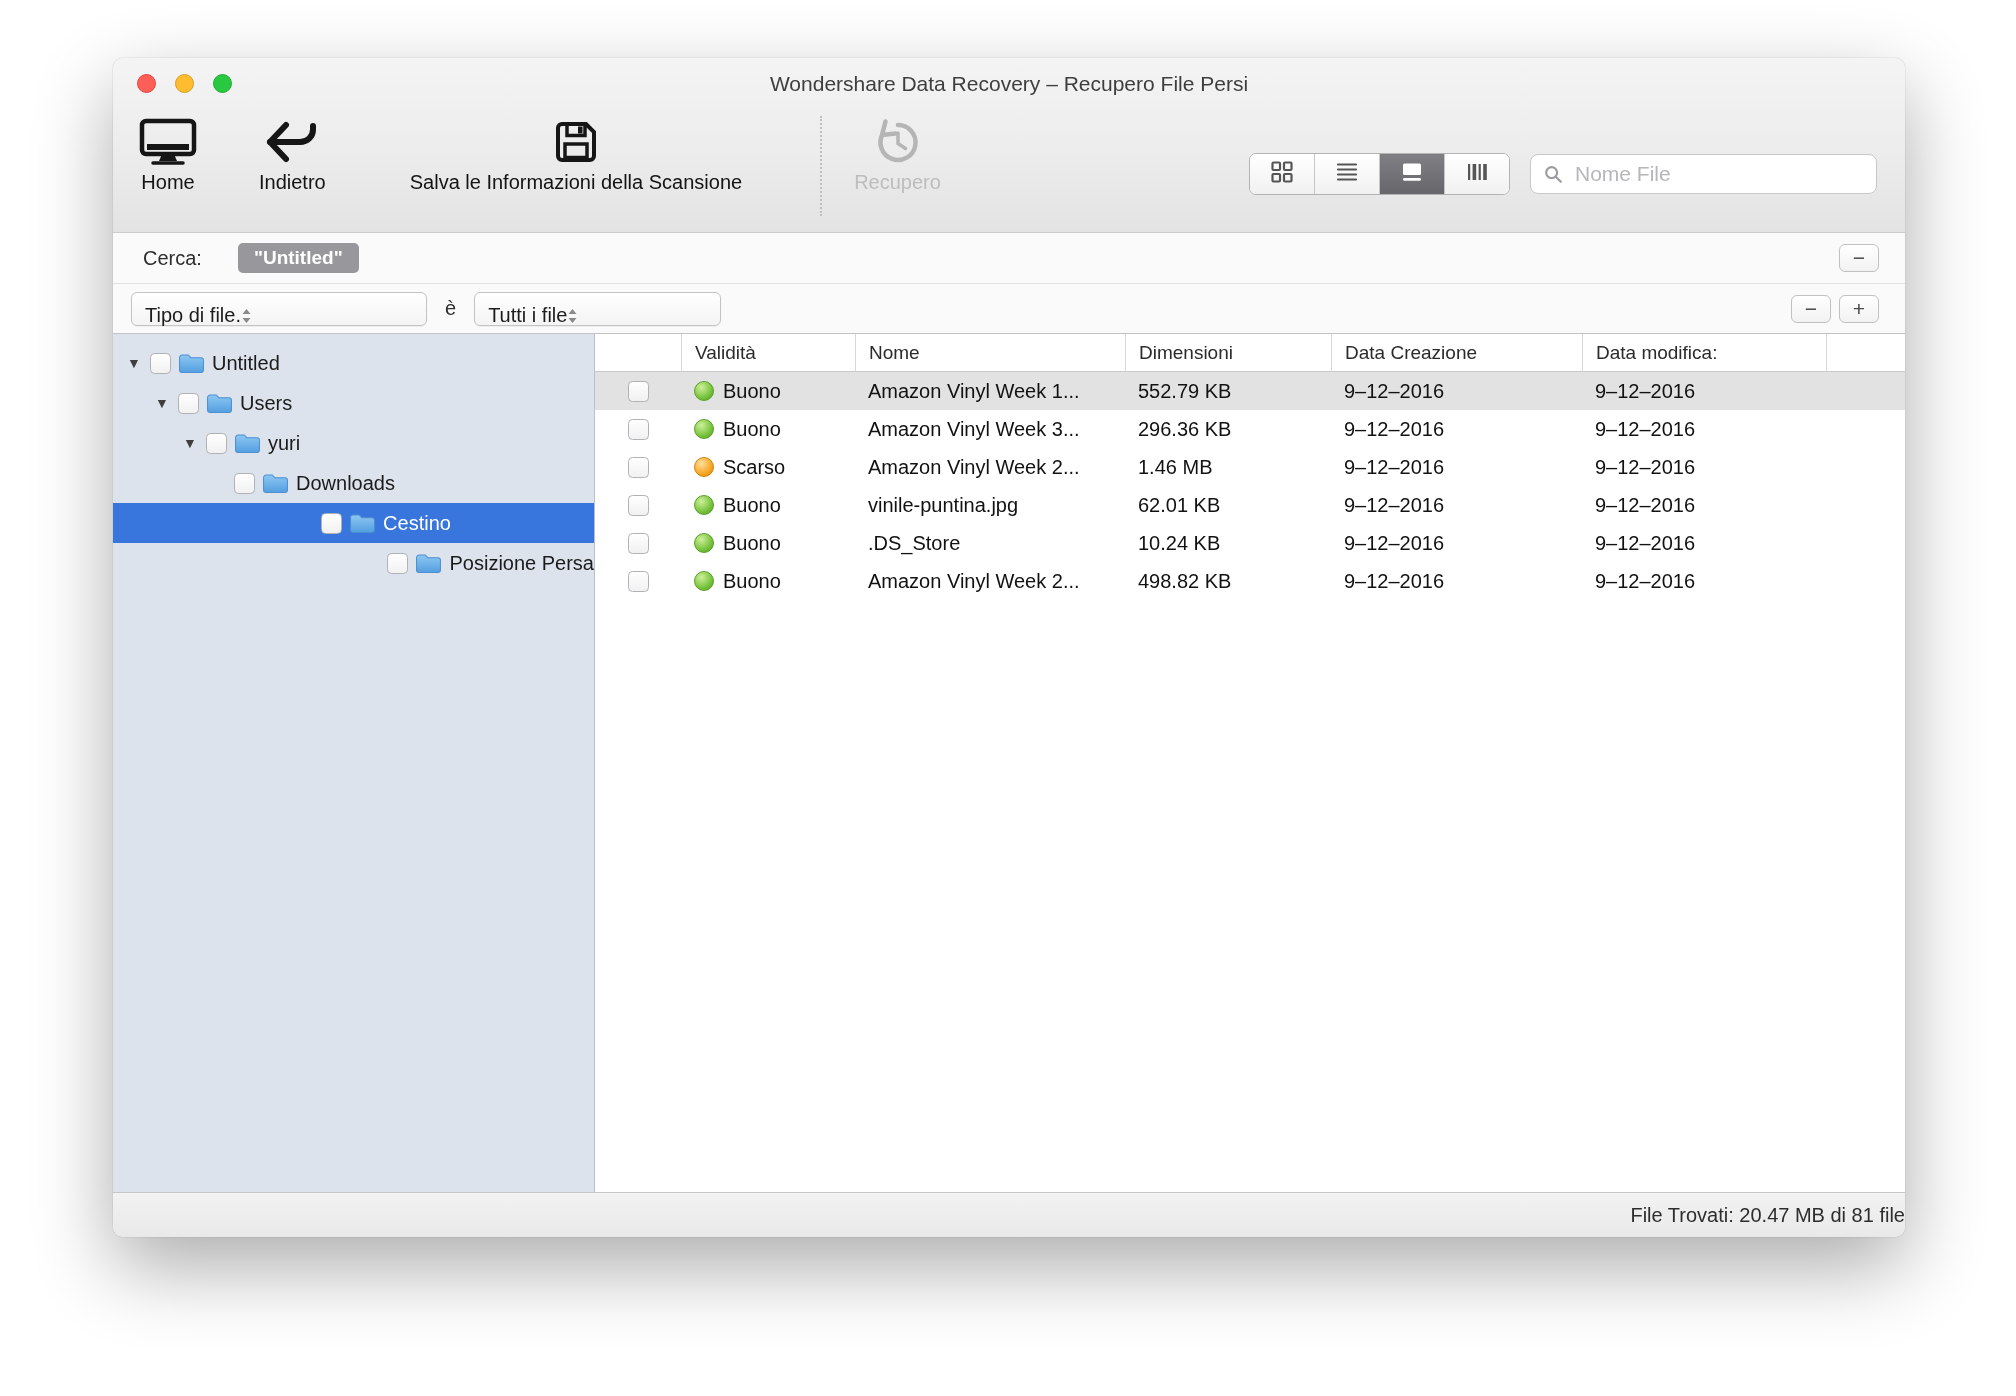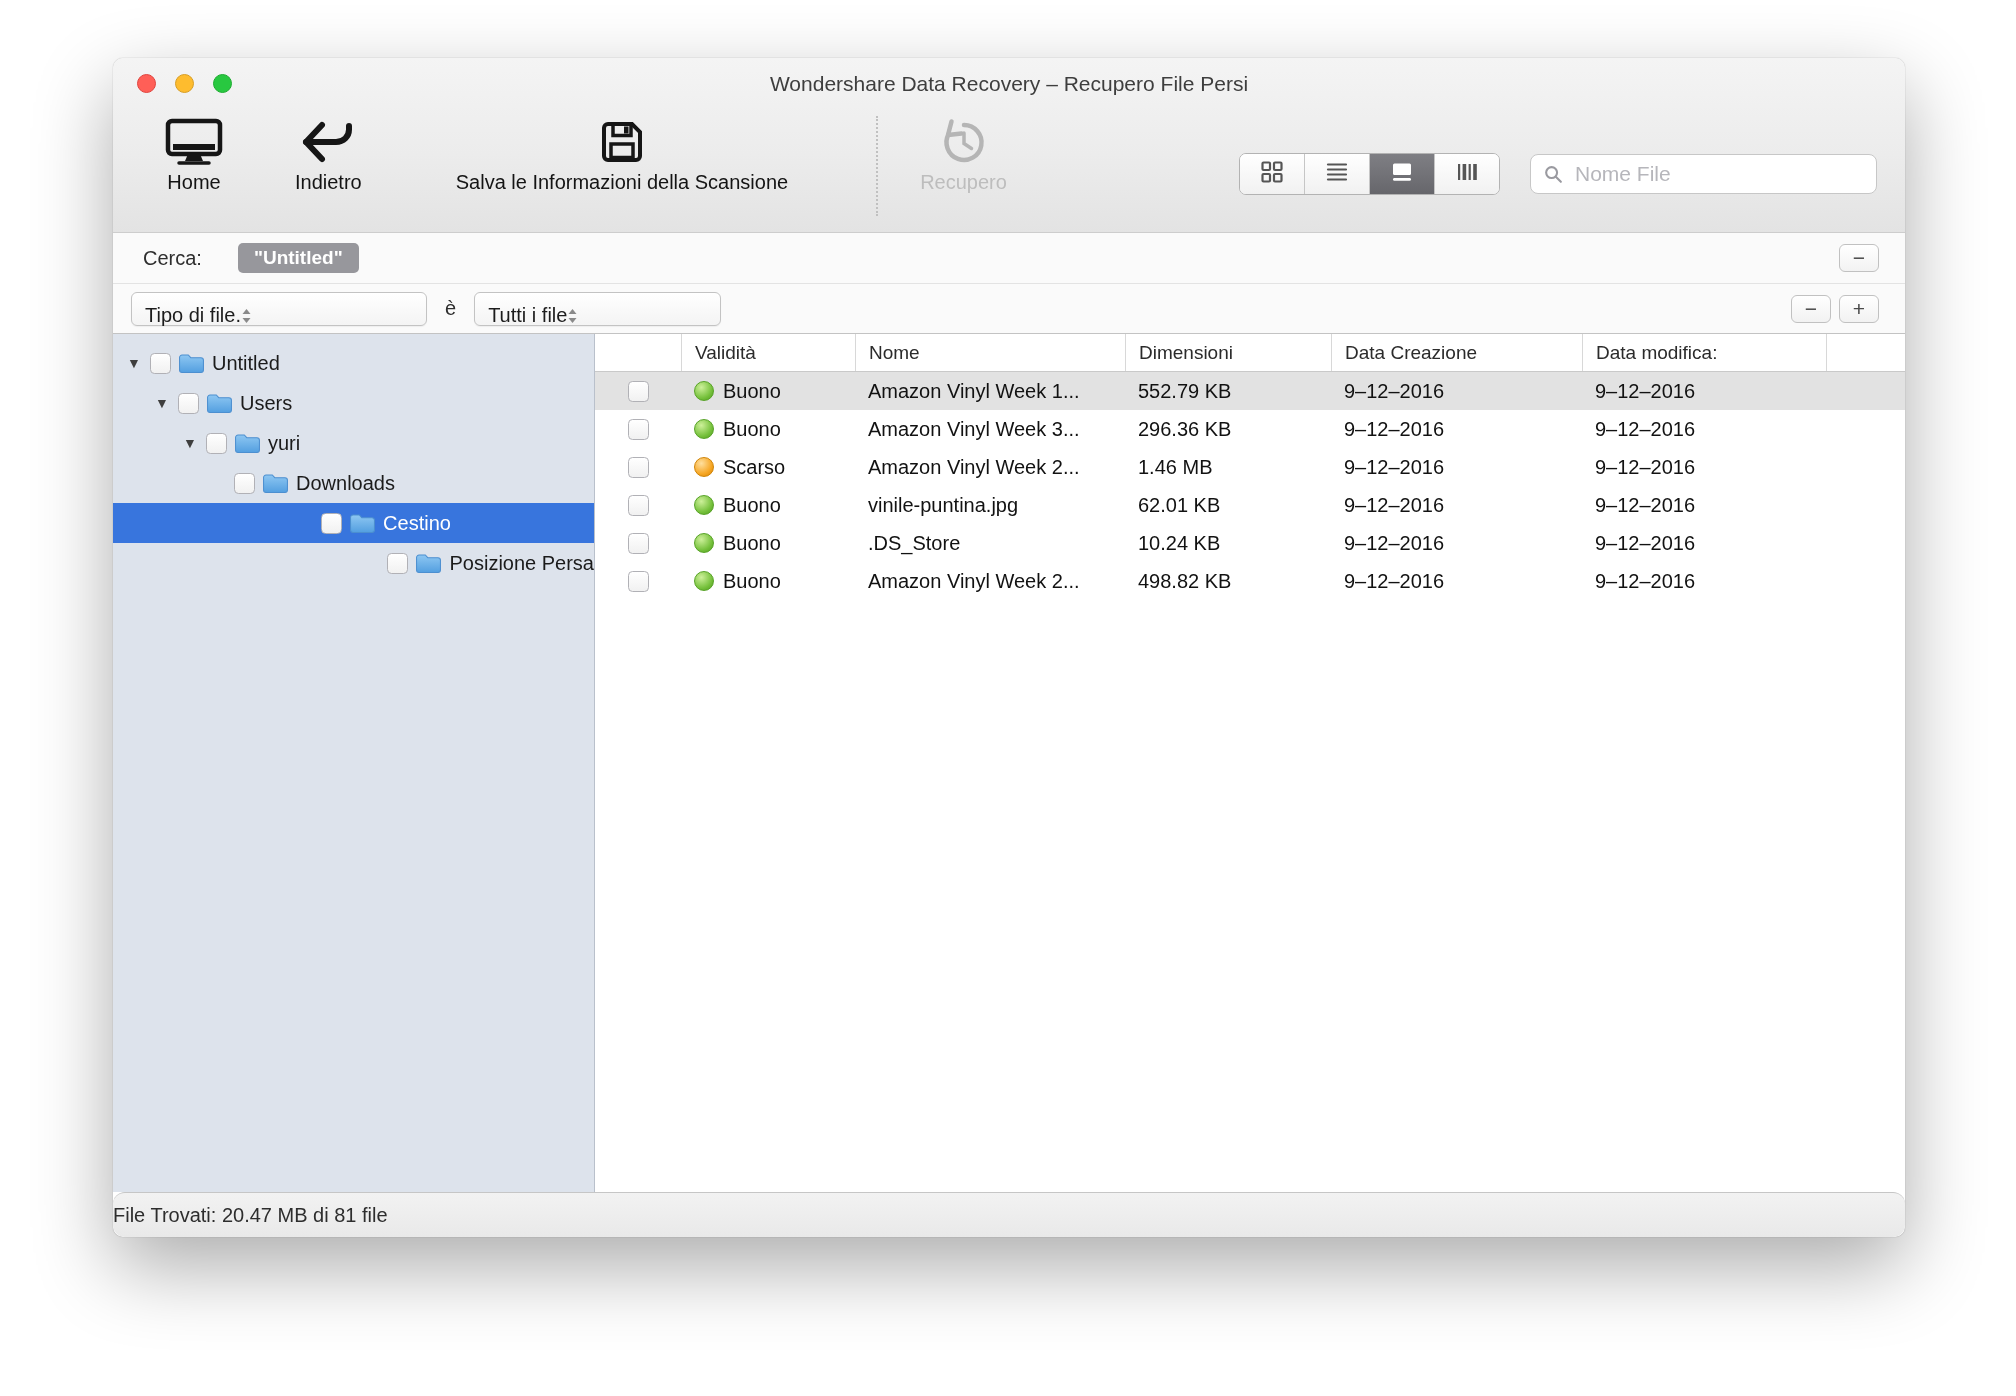--- a/index.html
+++ b/index.html
@@ -19,21 +19,21 @@
     background:linear-gradient(180deg,#f4f4f4 0%,#ececec 55%,#e3e3e3 100%);
     border-bottom:1px solid #cdcdcd;flex:none;
   }
   .titlebar{height:51px;position:relative;display:flex;align-items:center;justify-content:center;}
   .traffic{position:absolute;left:24px;top:0;bottom:0;display:flex;align-items:center;gap:19px;}
   .tl{width:19px;height:19px;border-radius:50%;box-sizing:border-box;}
   .tl.red{background:#ff5f57;border:1px solid #e0443e;}
   .tl.yellow{background:#febc2e;border:1px solid #d89e24;}
   .tl.green{background:#28c840;border:1px solid #1eac31;}
   .win-title{font-size:21px;color:#3e3e3e;}
-  .toolbar{height:123px;display:flex;align-items:flex-start;padding:7px 28px 0 48px;box-sizing:border-box;gap:10px;}
+  .toolbar{height:123px;display:flex;align-items:flex-start;padding:7px 28px 0 22px;box-sizing:border-box;}
   .tool{display:flex;flex-direction:column;align-items:center;flex:none;}
   .tool-icon{height:50px;display:flex;align-items:flex-end;justify-content:center;}
   .tool-label{font-size:20px;margin-top:5px;color:#141414;white-space:nowrap;}
   .tool.disabled .tool-label{color:#bdbdbd;}
   .tool-home{margin-left:4px;}
   .tool-back{margin-left:62px;justify-content:flex-end;}
   .tool-save{margin-left:84px;}
   .tool-divider{width:0;border-left:2px dotted #c0c0c0;height:100px;margin-left:78px;align-self:flex-start;}
   .tool-recover{margin-left:32px;}
   .tb-spacer{flex:1;}
@@ -101,23 +101,23 @@
   .th:first-child{border-left:none;}
   .trow{height:38px;font-size:20px;color:#121212;background:#fff;}
   .trow.selected{background:#e2e2e2;}
   .td{padding-left:13px;white-space:nowrap;overflow:hidden;}
   .td-check{display:flex;justify-content:center;padding-left:0;}
   .td-validity{display:flex;align-items:center;gap:9px;}
   .dot{width:20px;height:20px;border-radius:50%;flex:none;box-sizing:border-box;}
   .dot.good{background:radial-gradient(circle at 35% 30%,#cdf09a,#76c13c 62%,#4f9a1f);border:1px solid #57a326;}
   .dot.poor{background:radial-gradient(circle at 35% 30%,#ffdf9e,#f6a623 62%,#d88200);border:1px solid #d08406;}
   
-  .statusbar{height:44px;flex:none;display:flex;align-items:center;justify-content:flex-start;
+  .statusbar{height:44px;flex:none;display:flex;align-items:center;justify-content:flex-end;
       background:linear-gradient(#f2f2f2,#e9e9e9);border-top:1px solid #c6c6c6;
-      font-size:20px;color:#2d2d2d;border-radius:12px;}
+      font-size:20px;color:#2d2d2d;}
 </style>
 </head>
 <body>
 
 <svg width="0" height="0" style="position:absolute" aria-hidden="true">
   <defs>
     <linearGradient id="folderGrad" x1="0" y1="0" x2="0" y2="1">
       <stop offset="0" stop-color="#8ec7f2"></stop>
       <stop offset="1" stop-color="#539fe0"></stop>
     </linearGradient>

